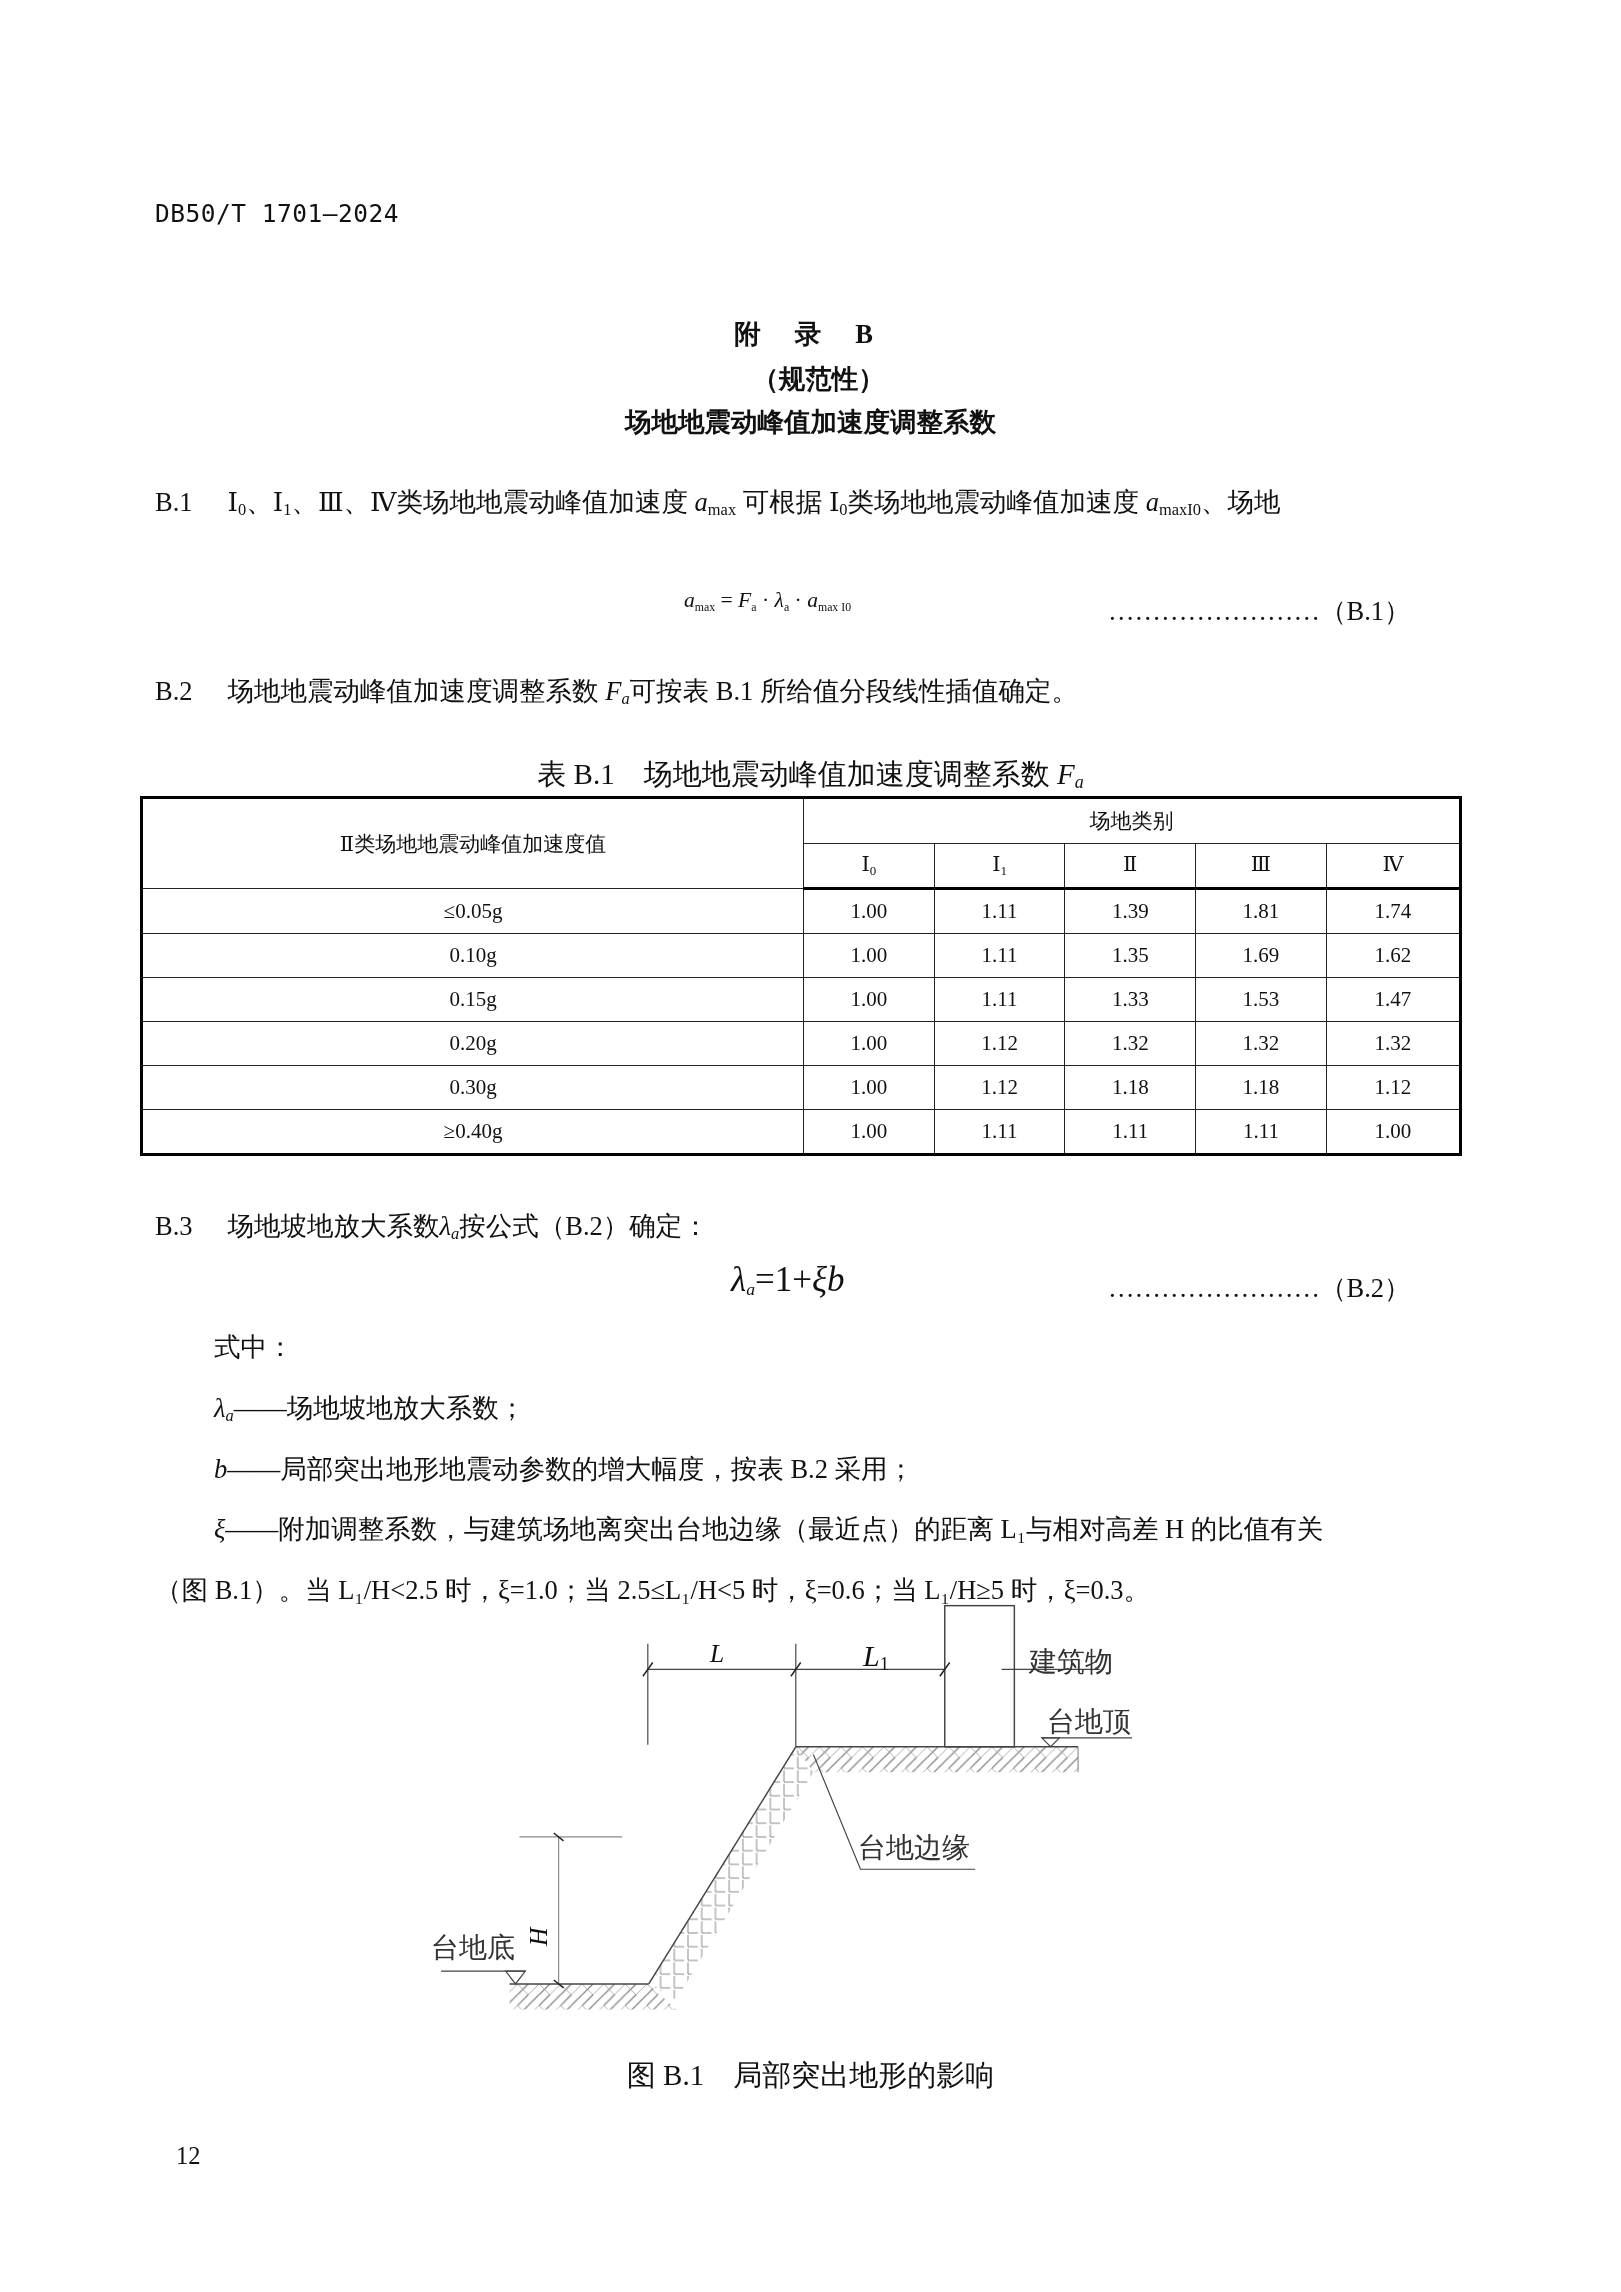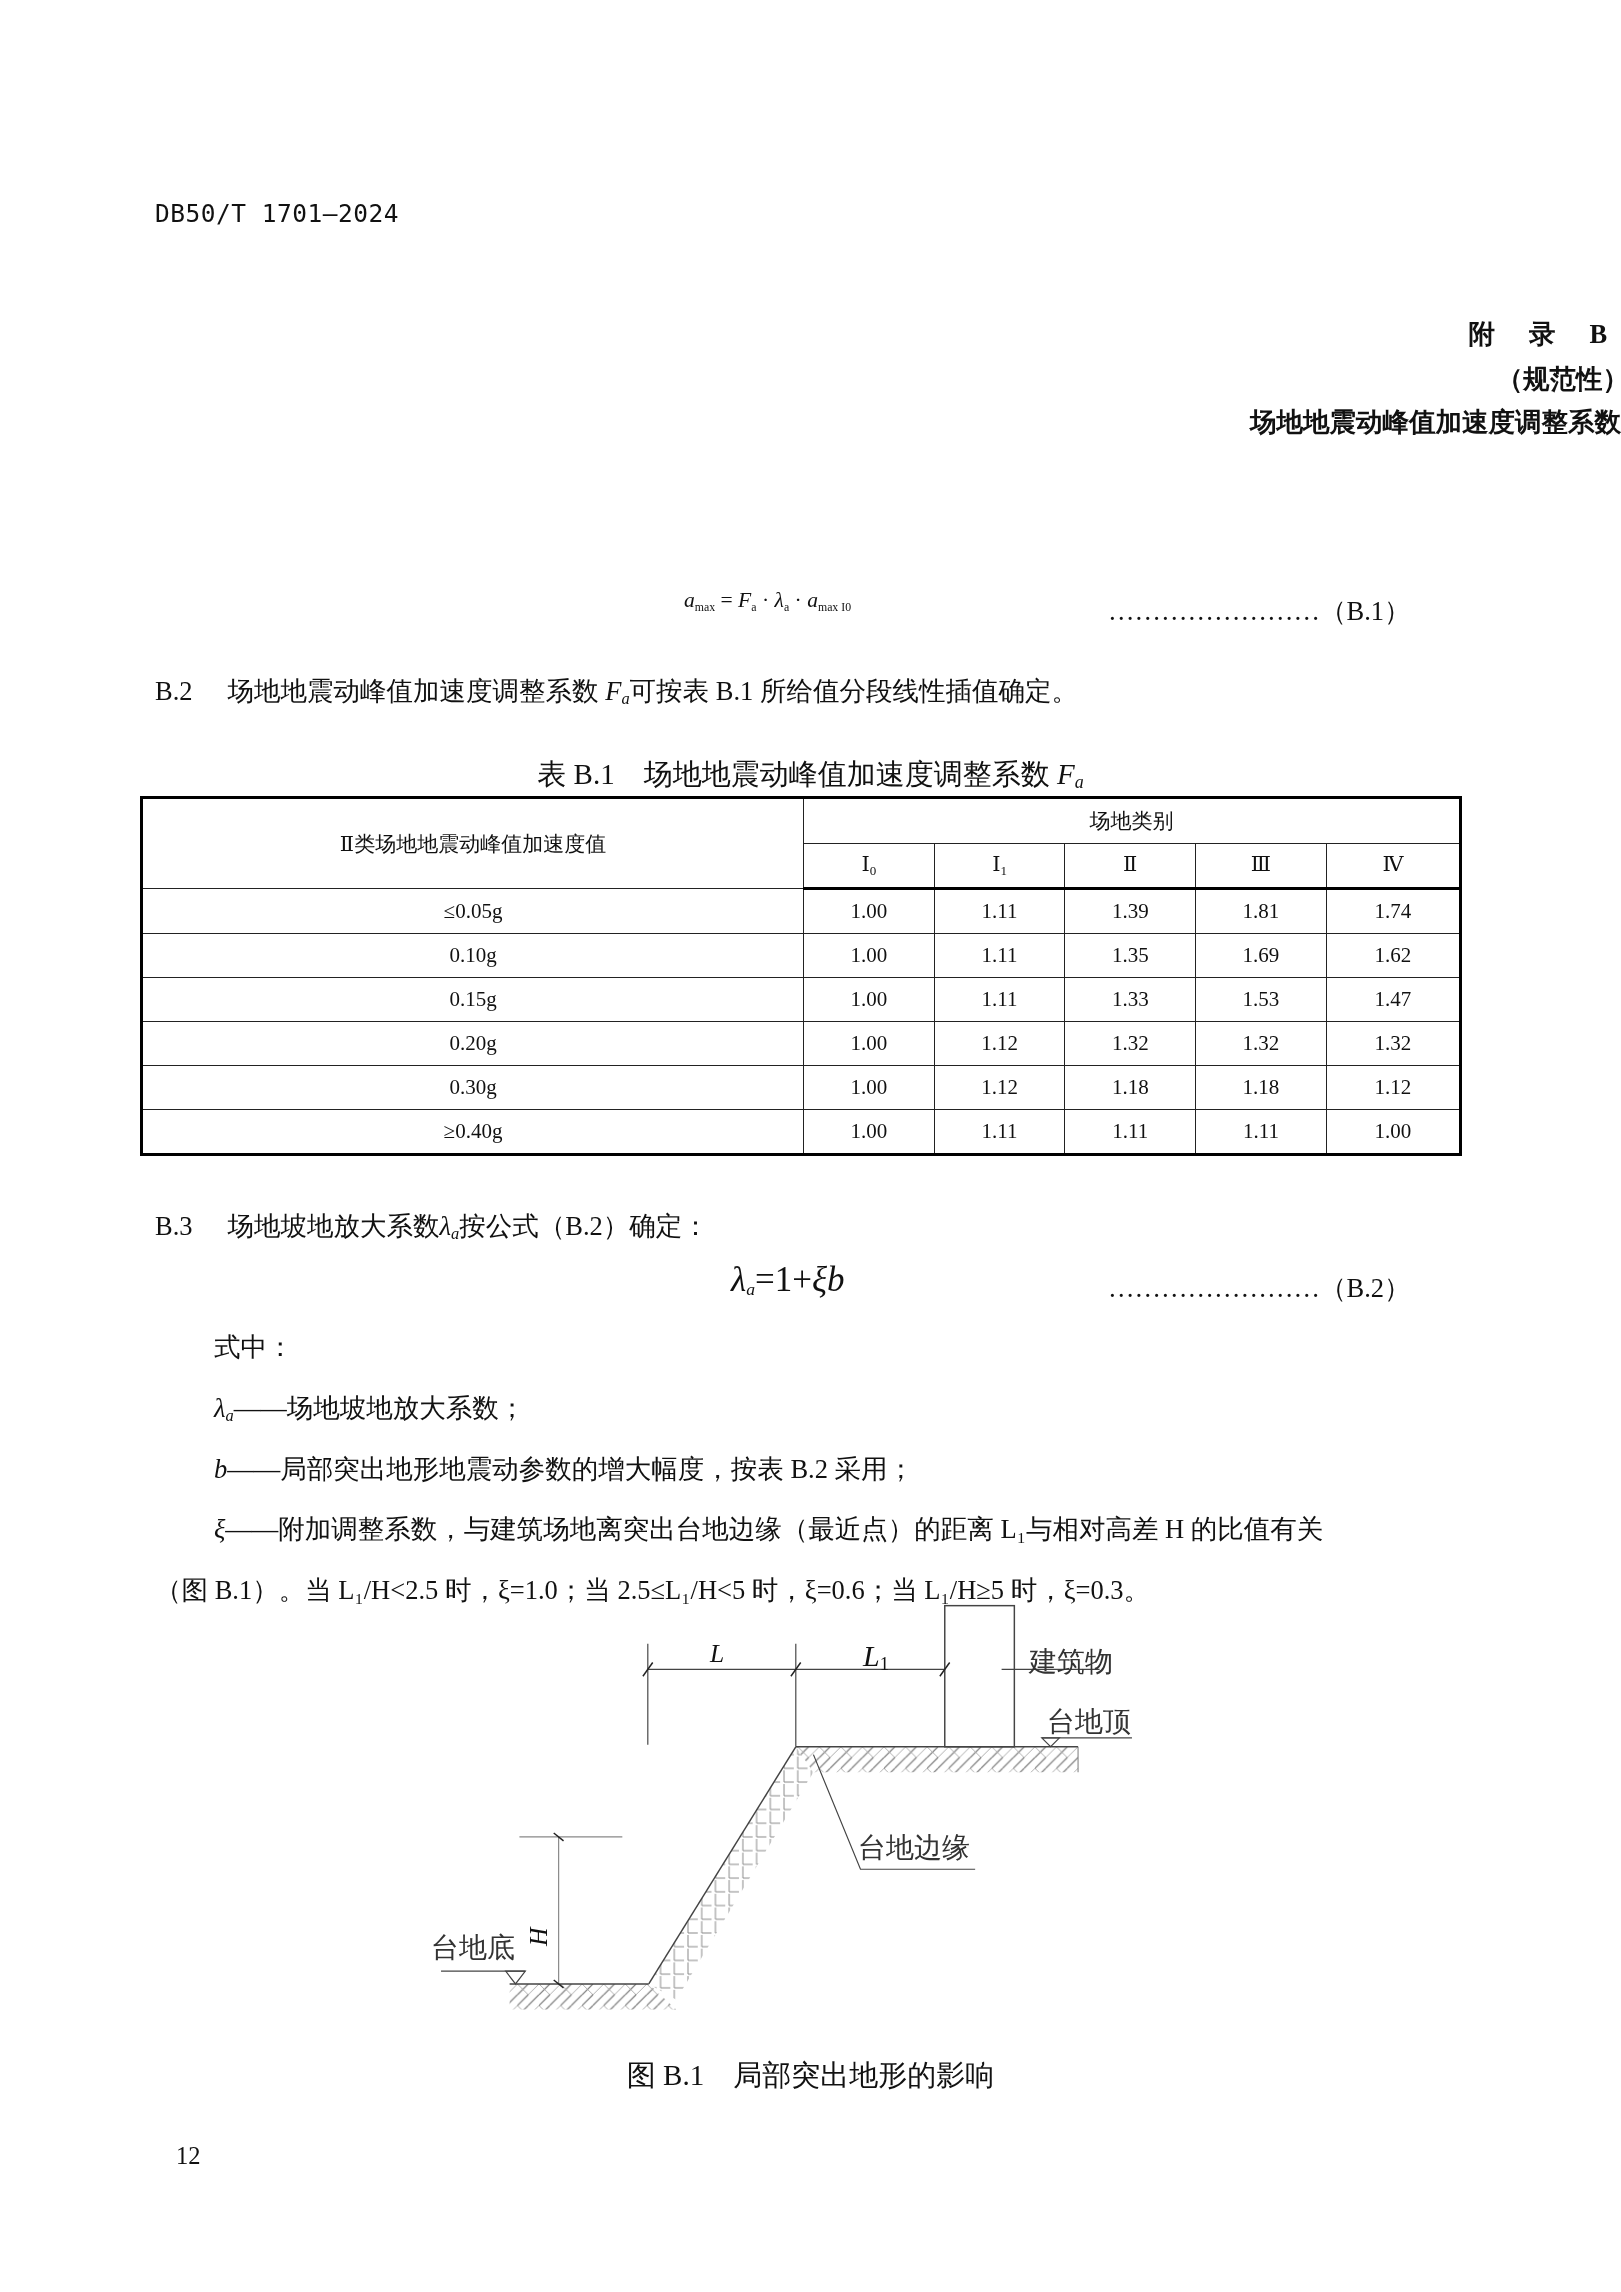--- a/index.html
+++ b/index.html
@@ -1,20 +1,20 @@
 <!DOCTYPE html>
 <html><head>
 <meta charset="utf-8">
 <style>
   html, body { margin: 0; padding: 0; background: #ffffff; }
   body { width: 1621px; height: 2293px; position: relative; overflow: hidden;
          font-family: "Liberation Serif", "DejaVu Serif", serif; color: #111; }
   .abs { position: absolute; }
   .doc-code { left: 155px; top: 199px; font-family: "DejaVu Sans Mono", "Liberation Mono", monospace; font-size: 24.5px; letter-spacing: 0.5px; }
-  .center { left: 0; width: 1621px; text-align: right; }
+  .center { left: 0; width: 1621px; text-align: center; }
   .app-title { top: 316px; font-size: 26.5px; font-weight: bold; letter-spacing: 13.7px; }
   .app-sub { top: 361px; font-size: 26.5px; font-weight: bold; padding-left: 8px; }
   .app-main { top: 404px; font-size: 26.5px; font-weight: bold; }
   .para { font-size: 26.5px; line-height: 45px; }
   .it { font-style: italic; }
   sub { font-size: 62%; vertical-align: -3.9px; }
   .eq1 { left: 684px; top: 588px; font-size: 21.6px; font-style: italic; }
   .eq1 sub { font-size: 11.8px; font-style: normal; }
   .eqnum { font-size: 26.5px; }
   .caption { font-size: 29px; font-weight: normal; }
@@ -34,20 +34,23 @@
 </head>
 <body>
 
 <div class="abs doc-code">DB50/T 1701—2024</div>
 
 <div class="abs center app-title">附 录 B</div>
 <div class="abs center app-sub">（规范性）</div>
 <div class="abs center app-main">场地地震动峰值加速度调整系数</div>
 
 <div class="abs para" style="left:155px; top:480px; width:1313px;">
+  <div>
+    <span>B.1</span><span style="display:inline-block;width:35px;"></span><span>Ⅰ</span><sub>0</sub><span>、Ⅰ</span><sub>1</sub><span>、Ⅲ、Ⅳ类场地地震动峰值加速度 </span><span class="it">a</span><sub>max</sub><span> 可根据 Ⅰ</span><sub>0</sub><span>类场地地震动峰值加速度 </span><span class="it">a</span><sub>maxI0</sub><span>、场地</span>
+  </div>
 </div>
 
 <div class="abs eq1">
   <span>a</span><sub>max</sub><span style="font-style:normal"> = </span><span>F</span><sub>a</sub><span style="font-style:normal"> · </span><span>λ</span><sub>a</sub><span style="font-style:normal"> · </span><span>a</span><sub>max I0</sub>
 </div>
 <div class="abs eqnum" style="left:1108px; top:593px;">……………………（B.1）</div>
 
 <div class="abs para" style="left:155px; top:669px;">
   <span>B.2</span><span style="display:inline-block;width:35px;"></span><span>场地地震动峰值加速度调整系数 </span><span class="it">F</span><sub class="it">a</sub><span>可按表 B.1 所给值分段线性插值确定。</span>
 </div>

